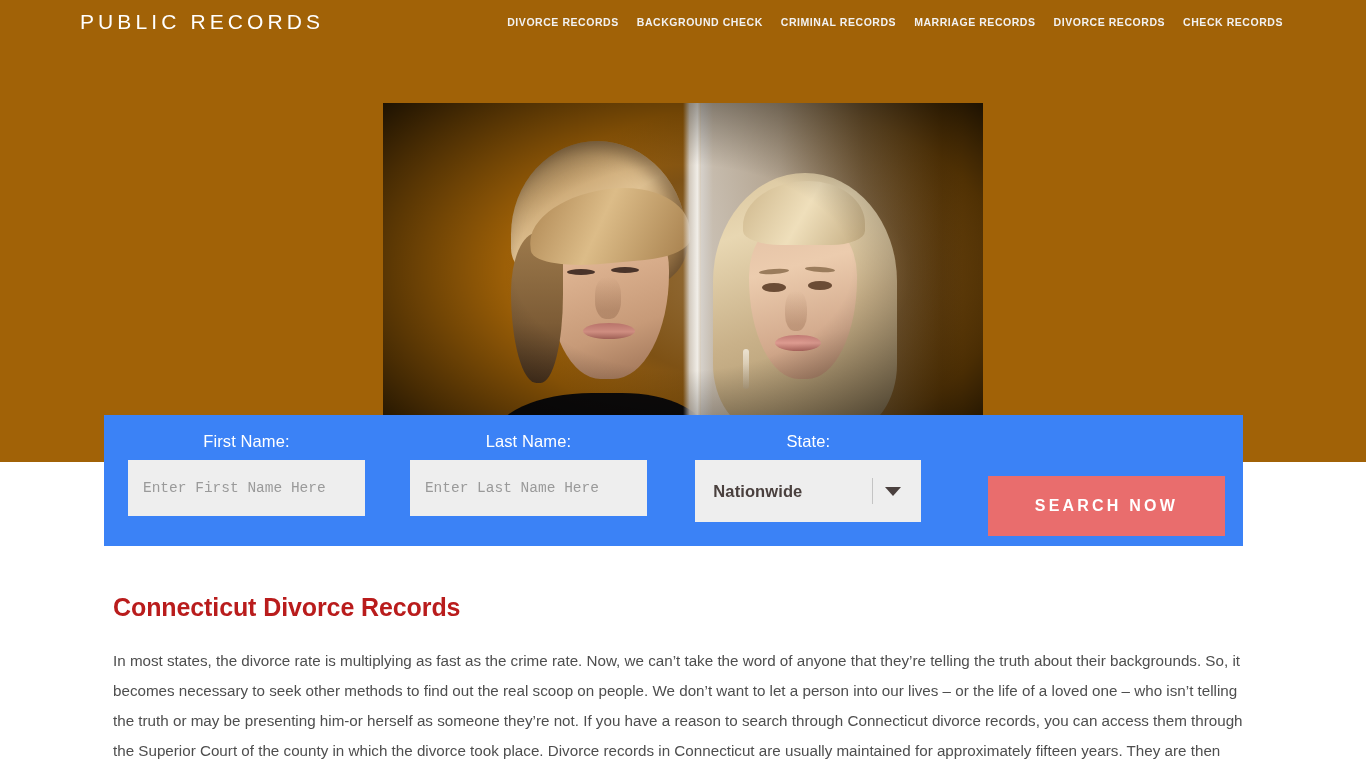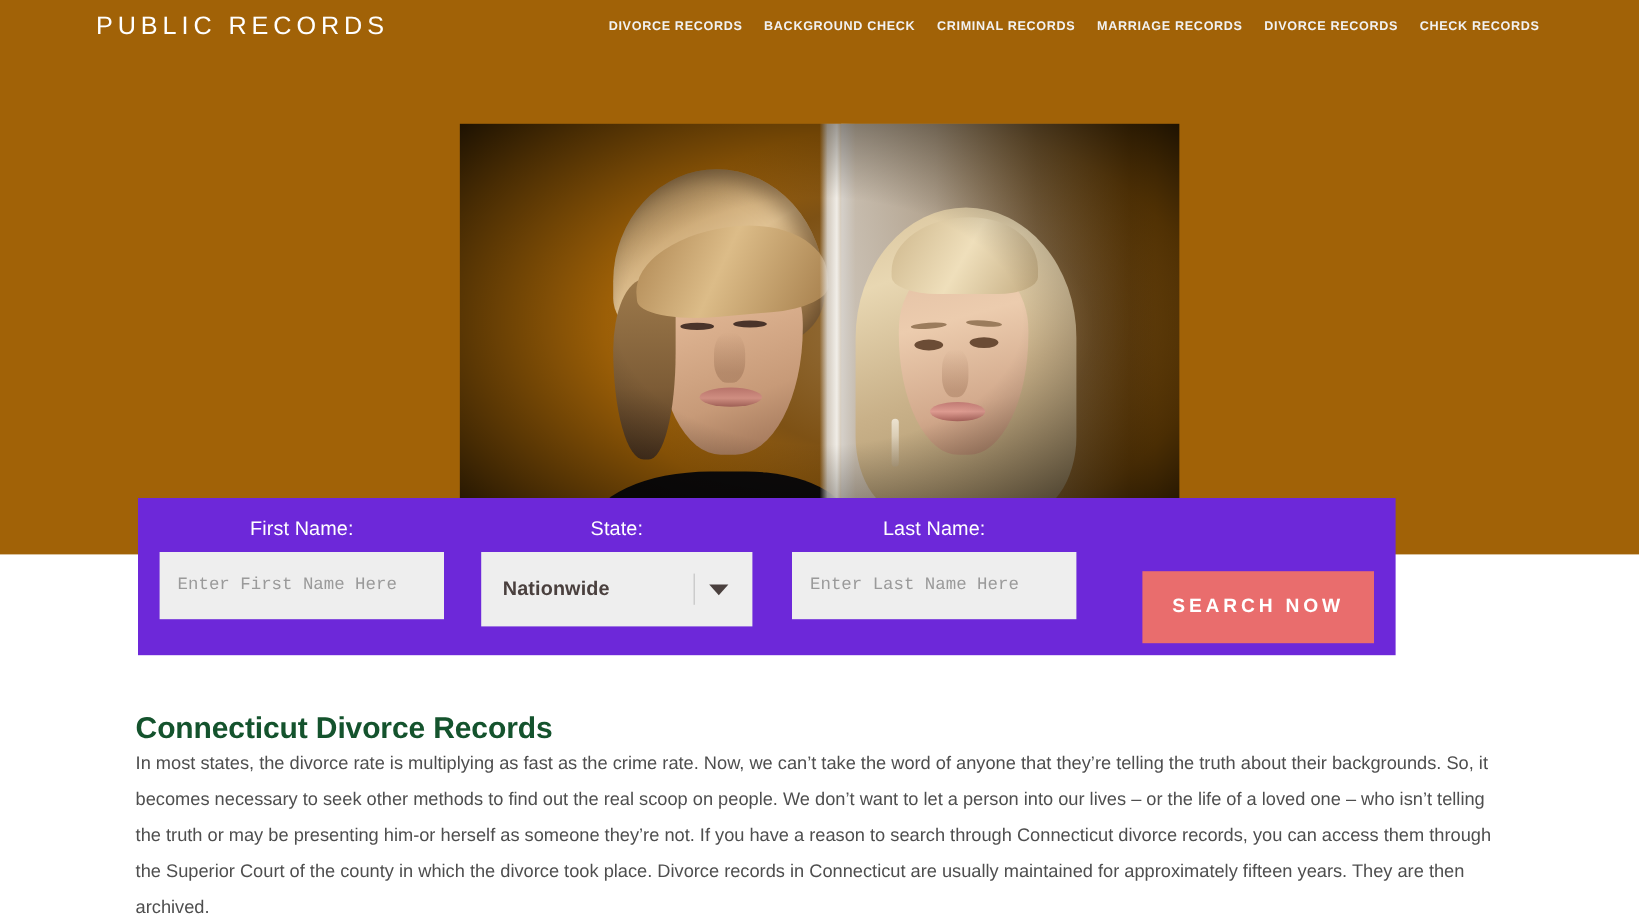--- a/index.html
+++ b/index.html
@@ -210,25 +210,25 @@
   }
   .photo-vignette {
     position:absolute; inset:0;
     background:
       radial-gradient(ellipse 74% 82% at 50% 50%, rgba(0,0,0,0) 38%, rgba(0,0,0,0.55) 74%, rgba(0,0,0,0.96) 100%);
   }
 
   
   .search-panel {
     position: absolute;
-    left: 115px;
+    left: 104px;
     top: 415px;
-    width: 1048px;
+    width: 1139px;
     height: 131px;
-    background: #6d28d9;
+    background: #3b82f6;
     z-index: 40;
   }
 
   .fields {
     position: absolute;
     inset: 0;
     display: flex;
     align-items: flex-start;
     padding: 17px 18px 0 18px;
   }
@@ -311,22 +311,23 @@
   
   .article {
     position: absolute;
     left: 113px;
     top: 593px;
     width: 1133px;
   }
   .article h1 {
     font-size: 25px;
     font-weight: 700;
-    color: #14532d;
+    color: #b91c1c;
     letter-spacing: -0.1px;
+    margin-bottom: 24px;
     font-family: "Liberation Sans", sans-serif;
   }
   .article p {
     font-size: 15.2px;
     line-height: 30px;
     color: #4e4e4e;
     text-align: left;
     font-family: "Liberation Sans", sans-serif;
   }
 </style>
@@ -383,34 +384,34 @@
 </div>
 
 <div class="search-panel">
   <div class="fields">
 
     <div class="field first">
       <div class="field-label">First Name:</div>
       <input class="text-input" type="text" placeholder="Enter First Name Here" style="">
     </div>
 
+    <div class="field last">
+      <div class="field-label">Last Name:</div>
+      <input class="text-input" type="text" placeholder="Enter Last Name Here" style="">
+    </div>
+
     <div class="field state">
       <div class="field-label">State:</div>
       <div class="select-wrap">
         <span class="select-value">Nationwide</span>
         <span class="select-divider"></span>
         <span class="select-arrow"></span>
       </div>
     </div>
 
-    <div class="field last">
-      <div class="field-label">Last Name:</div>
-      <input class="text-input" type="text" placeholder="Enter Last Name Here" style="">
-    </div>
-
     <button class="search-btn">SEARCH NOW</button>
   </div>
 </div>
 
 <div class="article">
   <h1>Connecticut Divorce Records</h1>
   <p>In most states, the divorce rate is multiplying as fast as the crime rate. Now, we can’t take the word of anyone that they’re telling the truth about their backgrounds. So, it becomes necessary to seek other methods to find out the real scoop on people. We don’t want to let a person into our lives – or the life of a loved one – who isn’t telling the truth or may be presenting him-or herself as someone they’re not. If you have a reason to search through Connecticut divorce records, you can access them through the Superior Court of the county in which the divorce took place. Divorce records in Connecticut are usually maintained for approximately fifteen years. They are then archived.</p>
 </div>
 
 </body></html>

